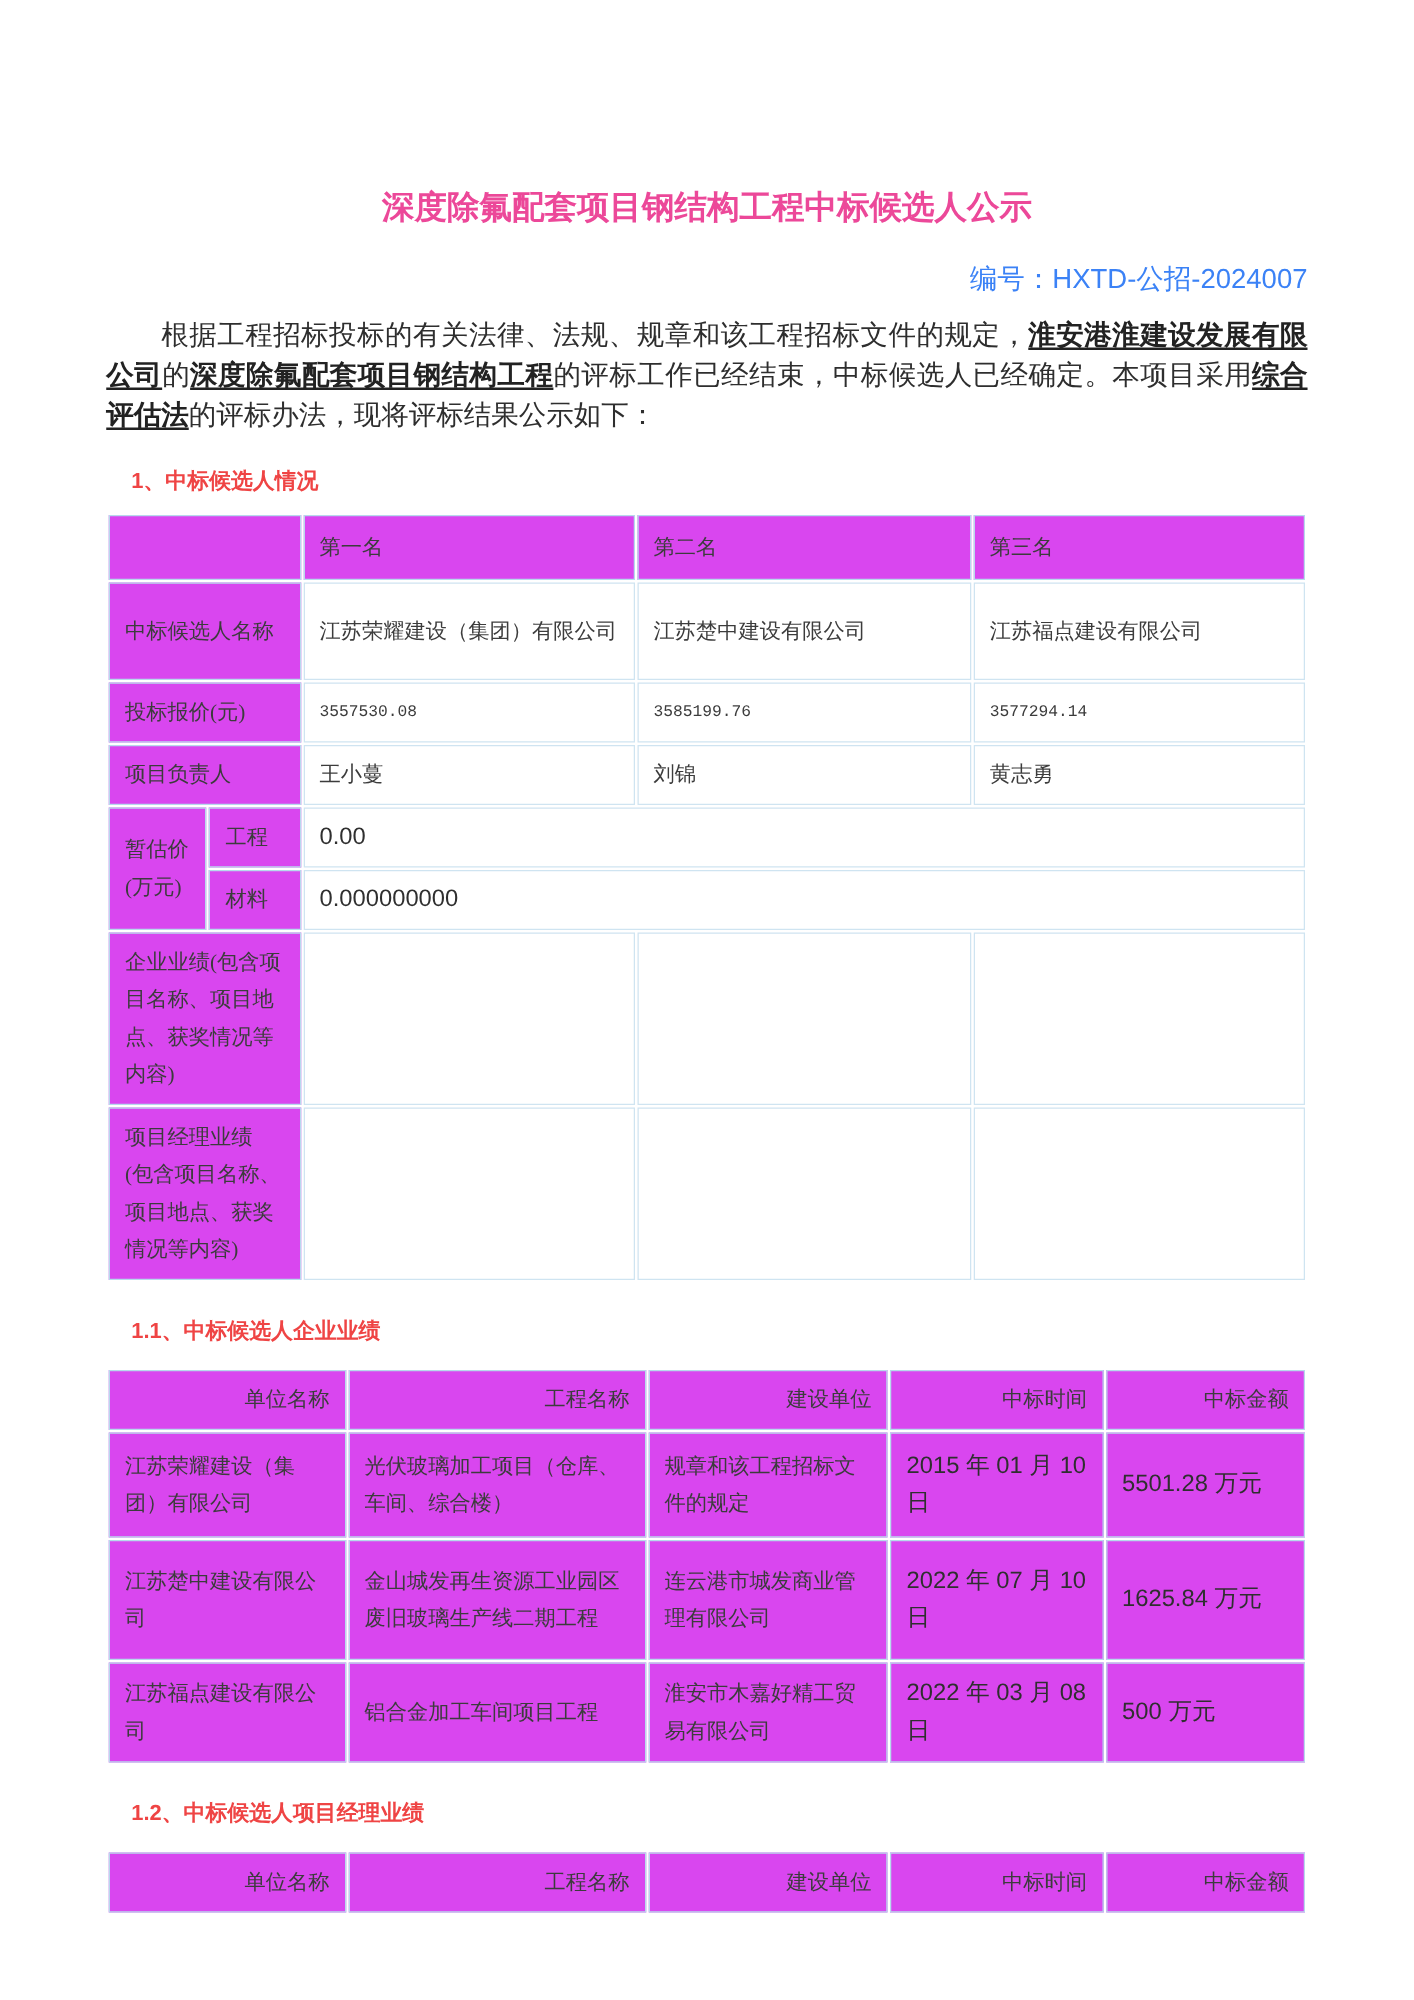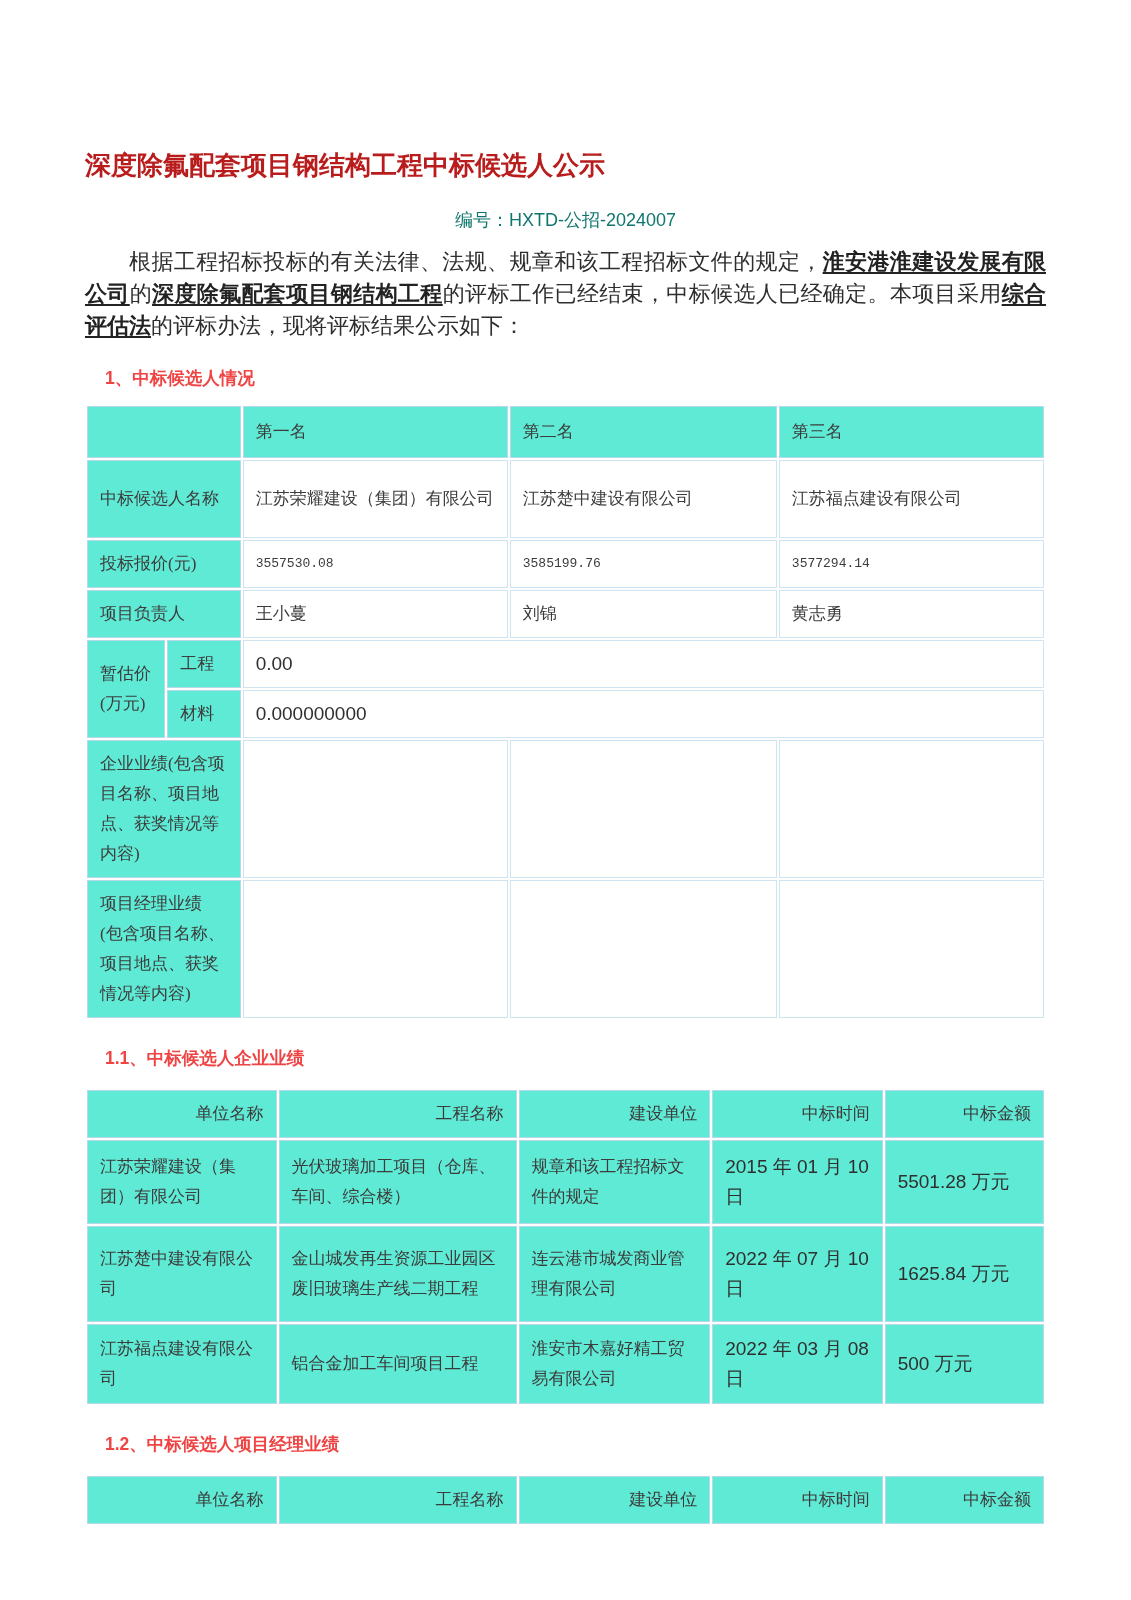--- a/index.html
+++ b/index.html
@@ -8,30 +8,31 @@
     font-family:"Liberation Serif","DejaVu Serif",serif;
     color:#333333;
   }
   .page{
     width:961px;
     margin:0 auto;
     padding:150px 0 150px 0;
   }
   
   .doc-title{
+    text-align:center;
     font-size:26px;
     font-weight:700;
-    color:#b91c1c;
+    color:#ec4899;
     line-height:32px;
     margin:0;
   }
   .doc-number{
-    text-align:center;
-    font-size:18px;
-    color:#0f766e;
+    text-align:right;
+    font-size:22px;
+    color:#3b82f6;
     margin:26px 0 0 0;
     font-family:"Liberation Sans","DejaVu Sans",sans-serif;
   }
   .intro{
     margin:16px 0 0 0;
     font-size:22px;
     line-height:32px;
     text-align:justify;
     text-indent:2em;
     color:#2e2e2e;
@@ -57,21 +58,21 @@
     color:#3c3c3c;
   }
   td{
     vertical-align:middle;
     padding:8px 12px;
     line-height:30px;
     word-break:break-all;
     overflow-wrap:break-word;
   }
   .c-blue{
-    background:#5eead4;
+    background:#d946ef;
     border:1px solid #b7d9ec;
   }
   .c-white{
     background:#ffffff;
     border:1px solid #cfe4f1;
   }
   .mono{
     font-family:"Liberation Mono","DejaVu Sans Mono",monospace;
     font-size:13px;
   }

